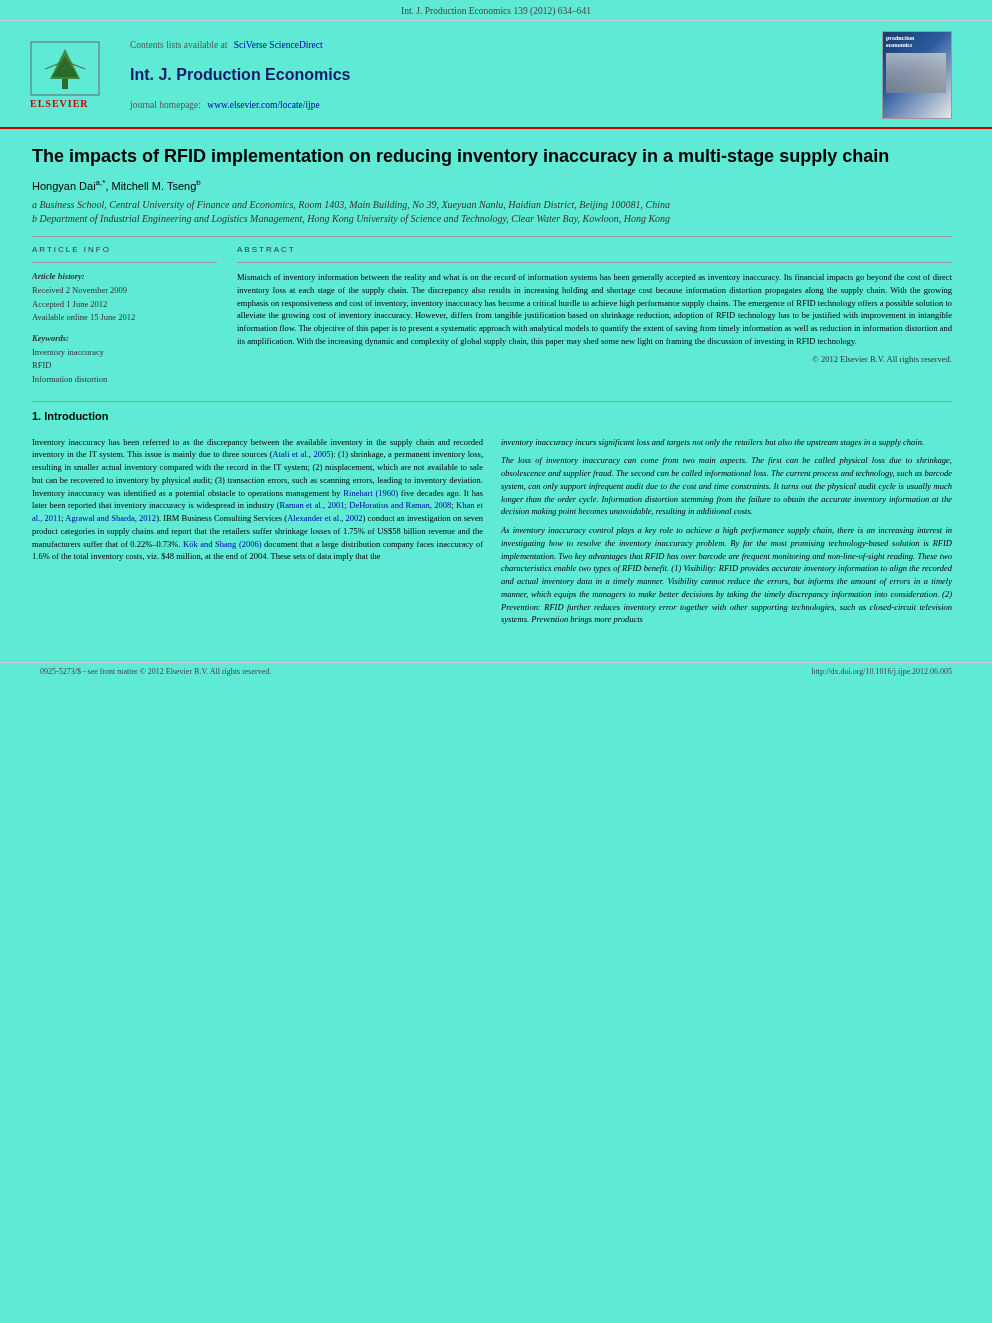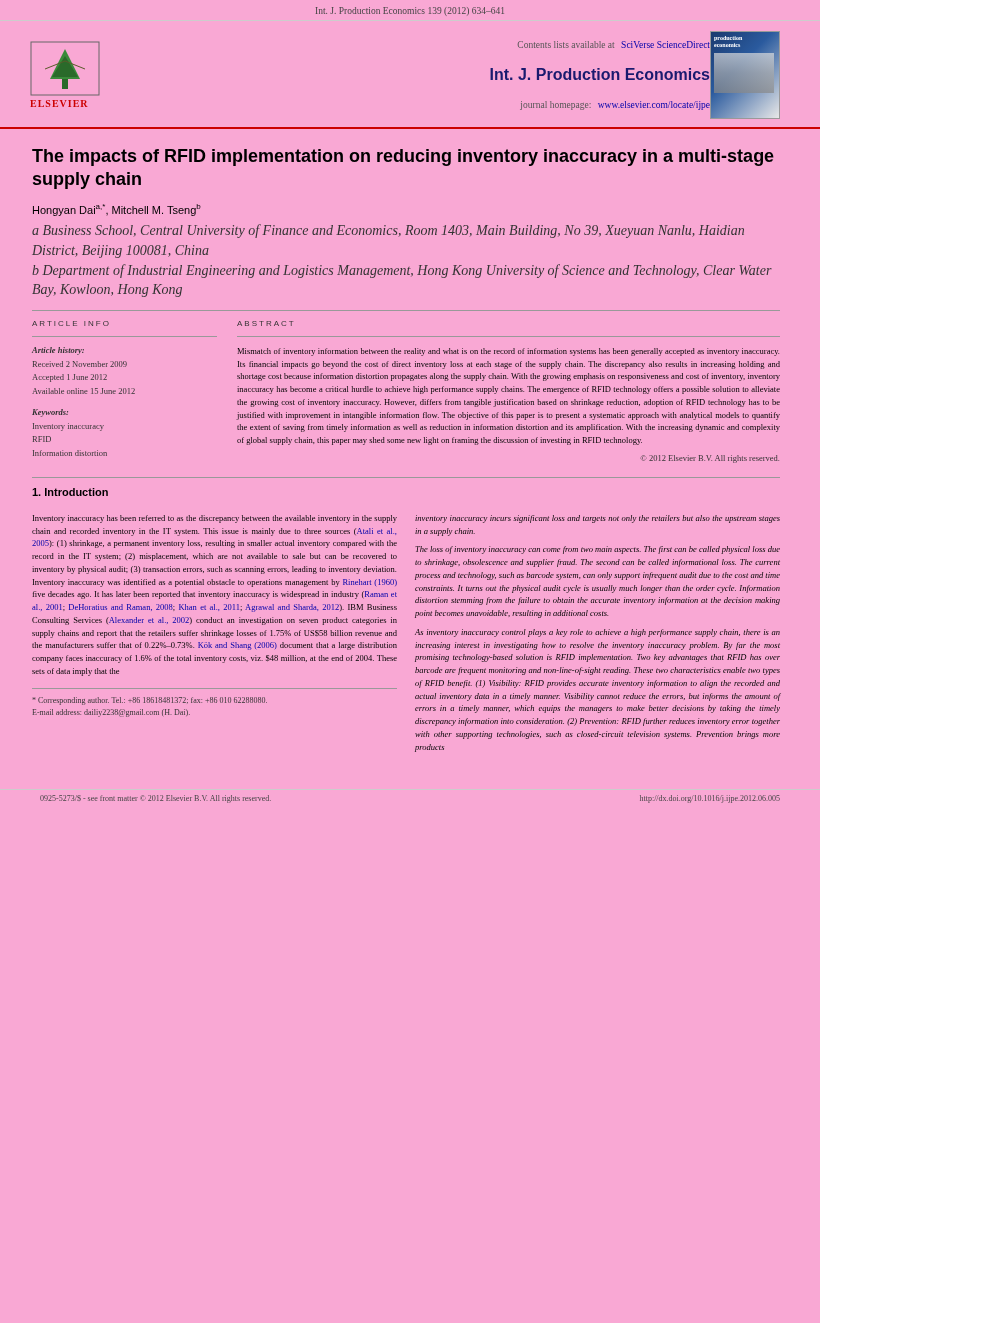--- a/index.html
+++ b/index.html
@@ -6,23 +6,23 @@
     body {
       background: #fff;
       font-family: 'Times New Roman', Times, serif;
       font-size: 10px;
       color: #000;
       width: 992px;
       min-height: 1323px;
     }
 
     .page {
-      width: 820px;
+      width: 992px;
       min-height: 1323px;
-      background: #f9a8d4;
+      background: #5eead4;
       padding: 0;
     }
 
     
     .top-bar {
       text-align: center;
       font-size: 9.5px;
       color: #444;
       padding: 6px 0 4px 0;
       border-bottom: 1px solid #ccc;
@@ -56,21 +56,21 @@
     .elsevier-text {
       font-size: 10px;
       font-weight: bold;
       color: #c00;
       letter-spacing: 1px;
       margin-top: 2px;
     }
 
     .journal-header-center {
       flex: 1;
-      text-align: right;
+      text-align: left;
     }
 
     .sciverse-link {
       font-size: 9.5px;
       color: #555;
       margin-bottom: 4px;
     }
 
     .sciverse-link a {
       color: #00a;
@@ -138,21 +138,21 @@
       font-family: Arial, sans-serif;
     }
 
     .author-sup {
       font-size: 8px;
       vertical-align: super;
     }
 
     
     .affiliations {
-      font-size: 14px;
+      font-size: 10px;
       font-style: italic;
       color: #333;
       margin-bottom: 10px;
       line-height: 1.4;
     }
 
     .affil-line {
       display: flex;
       gap: 4px;
     }
@@ -394,24 +394,20 @@
 
     <div class="section-heading">1.  Introduction</div>
 
     <div class="body-two-col">
 
       <div class="body-left">
         <div class="body-text">
           Inventory inaccuracy has been referred to as the discrepancy between the available inventory in the supply chain and recorded inventory in the IT system. This issue is mainly due to three sources (<span class="link">Atali et al., 2005</span>): (1) shrinkage, a permanent inventory loss, resulting in smaller actual inventory compared with the record in the IT system; (2) misplacement, which are not available to sale but can be recovered to inventory by physical audit; (3) transaction errors, such as scanning errors, leading to inventory deviation. Inventory inaccuracy was identified as a potential obstacle to operations management by <span class="link">Rinehart (1960)</span> five decades ago. It has later been reported that inventory inaccuracy is widespread in industry (<span class="link">Raman et al., 2001</span>; <span class="link">DeHoratius and Raman, 2008</span>; <span class="link">Khan et al., 2011</span>; <span class="link">Agrawal and Sharda, 2012</span>). IBM Business Consulting Services (<span class="link">Alexander et al., 2002</span>) conduct an investigation on seven product categories in supply chains and report that the retailers suffer shrinkage losses of 1.75% of US$58 billion revenue and the manufacturers suffer that of 0.22%–0.73%. <span class="link">Kök and Shang (2006)</span> document that a large distribution company faces inaccuracy of 1.6% of the total inventory costs, viz. $48 million, at the end of 2004. These sets of data imply that the
         </div>
 
-        <div class="footnote-area">
-          <div>* Corresponding author. Tel.: +86 18618481372; fax: +86 010 62288080.</div>
-          <div>E-mail address: dailiy2238@gmail.com (H. Dai).</div>
-        </div>
       </div>
 
       <div class="body-right">
         <div class="body-text">
           inventory inaccuracy incurs significant loss and targets not only the retailers but also the upstream stages in a supply chain.
         </div>
         <div class="body-text">
           The loss of inventory inaccuracy can come from two main aspects. The first can be called physical loss due to shrinkage, obsolescence and supplier fraud. The second can be called informational loss. The current process and technology, such as barcode system, can only support infrequent audit due to the cost and time constraints. It turns out the physical audit cycle is usually much longer than the order cycle. Information distortion stemming from the failure to obtain the accurate inventory information at the decision making point becomes unavoidable, resulting in additional costs.
         </div>
         <div class="body-text">

